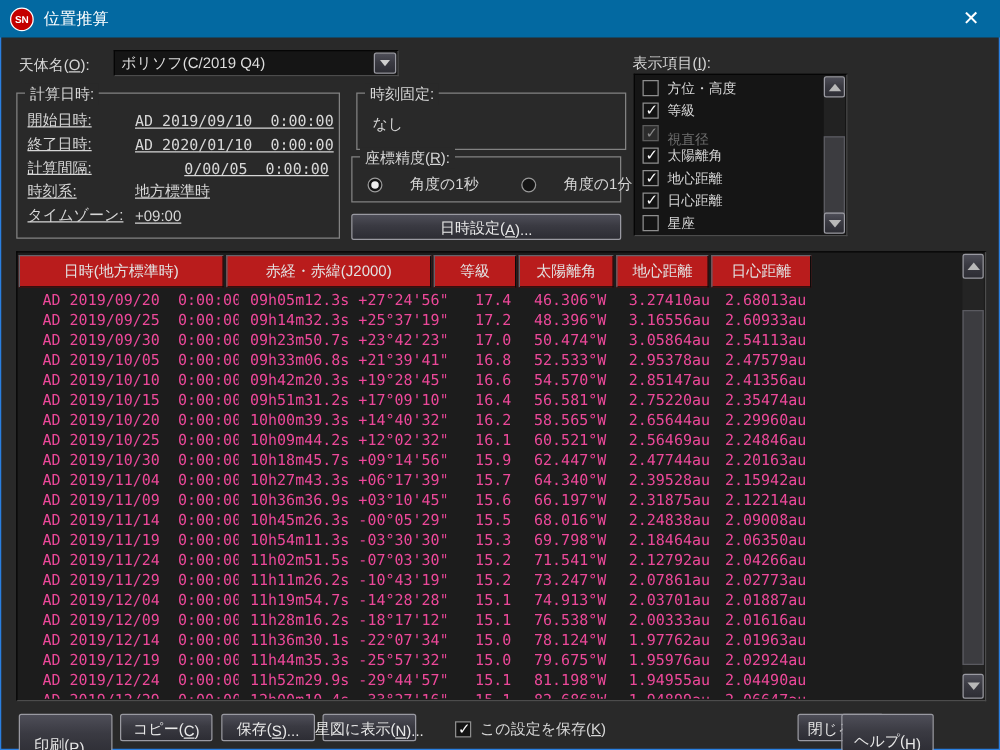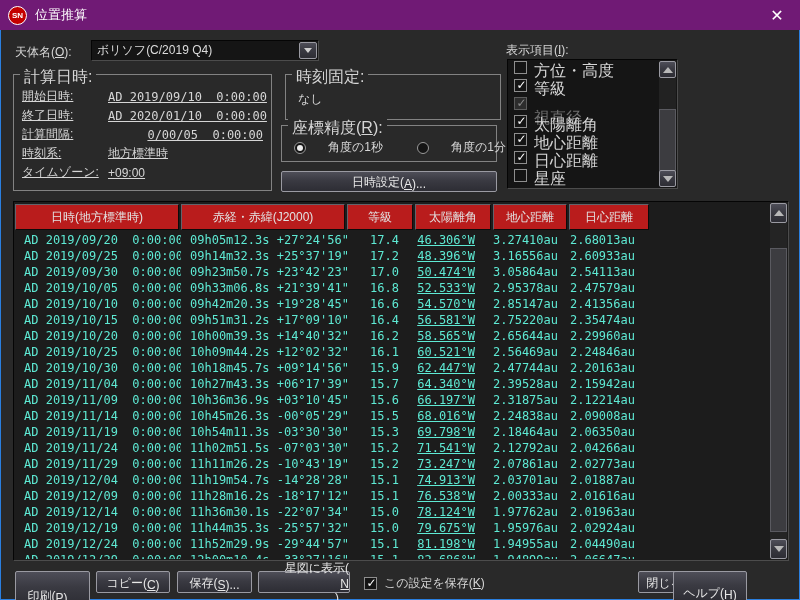--- a/index.html
+++ b/index.html
@@ -1,32 +1,32 @@
 <!DOCTYPE html>
 <html><head>
 <meta charset="utf-8">
 <style>
   html,body{margin:0;padding:0;background:#000;}
   body{width:800px;height:600px;position:relative;overflow:hidden;
        font-family:"Liberation Sans","DejaVu Sans",sans-serif;-webkit-font-smoothing:none;}
   .window{position:absolute;inset:0;background:#292929;border:1px solid #2a7fe0;box-sizing:border-box;color:#d6d6d6;}
   .abs{position:absolute;}
   
-  .titlebar{position:absolute;left:-1px;top:-1px;right:-1px;height:30px;background:#701a75;display:flex;align-items:center;padding:0 8px;box-sizing:border-box;}
+  .titlebar{position:absolute;left:-1px;top:-1px;right:-1px;height:30px;background:#0369a1;display:flex;align-items:center;padding:0 8px;box-sizing:border-box;}
   .app-icon{width:17px;height:17px;background:#c40000;border:1px solid #fff;border-radius:50%;color:#fff;
             font-size:8px;font-weight:bold;display:flex;align-items:center;justify-content:center;margin-right:8px;flex:0 0 auto;}
   .wtitle{color:#fff;font-size:13px;}
   .close{margin-left:auto;color:#fff;font-size:16px;width:30px;text-align:center;cursor:default;}
   
   .lbl{font-size:12px;color:#d6d6d6;white-space:pre;}
   .ak{text-decoration:underline;}
   .sunken{background:#151515;border:1px solid;border-color:#050505 #4c4c4c #4c4c4c #050505;box-sizing:border-box;}
   .raised{background:linear-gradient(180deg,#4e4e58 0%,#3a3a42 45%,#2d2d34 100%);border:1px solid #9a9aa2;border-radius:2px;box-sizing:border-box;color:#e8e8e8;font-size:12px;display:flex;align-items:flex-end;justify-content:center;white-space:pre;}
   .group{border:1px solid #828282;box-sizing:border-box;}
-  .gtitle{position:absolute;top:-8px;left:6px;background:#292929;padding:0 4px;font-size:16px;white-space:pre;}
+  .gtitle{position:absolute;top:-8px;left:6px;background:#292929;padding:0 4px;font-size:12px;white-space:pre;}
   
   .combo{display:flex;align-items:center;}
   .combo .val{flex:1;font-size:12px;padding-left:5px;color:#dcdcdc;white-space:pre;overflow:hidden;}
   .combo-btn{width:18px;height:17px;margin-right:1px;display:flex;align-items:center;justify-content:center;}
   .tri-down{width:0;height:0;border-left:4px solid transparent;border-right:4px solid transparent;border-top:5px solid #cfcfcf;}
   
   .crow{display:flex;font-size:12px;height:19px;align-items:center;padding:0 8px 0 8px;white-space:pre;text-decoration:underline;}
   .crow .v-r{margin-left:auto;font-family:"DejaVu Sans Mono","Liberation Mono",monospace;}
   .crow .k{width:86px;flex:0 0 auto;}
   
@@ -34,39 +34,39 @@
   .radio.sel::after{content:'';position:absolute;left:2px;top:2px;width:6px;height:6px;border-radius:50%;background:#ededed;}
   .ropt{display:flex;align-items:center;gap:22px;font-size:12px;white-space:pre;}
   
   .cb{width:13px;height:13px;background:#141414;border:1px solid #8e8e8e;box-sizing:border-box;position:relative;flex:0 0 auto;font-size:12px;line-height:11px;color:#fff;text-align:center;}
   .cb.checked::after{content:'✓';position:absolute;left:0;top:0;width:13px;height:13px;font-weight:bold;}
   .dis .cb{background:#2c2c2c;border-color:#5c5c5c;color:#8a8a8a;}
   .dis .li-label{color:#6f6f6f;margin-top:11px;}
   
   .listbox{overflow:hidden;}
   .li-wrap{position:absolute;left:1px;top:1px;right:18px;bottom:1px;}
-  .li-item{display:flex;align-items:flex-start;gap:7px;height:18px;padding-left:5px;font-size:16px;white-space:pre;}
+  .li-item{display:flex;align-items:center;gap:7px;height:18px;padding-left:5px;font-size:11px;white-space:pre;}
   
   .sbar{position:absolute;background:#222;}
   .sbtn{position:absolute;left:0;right:0;height:17px;display:flex;align-items:center;justify-content:center;}
   .sbtn .t-up{width:0;height:0;border-left:5px solid transparent;border-right:5px solid transparent;border-bottom:6px solid #b8b8b8;}
   .sbtn .t-dn{width:0;height:0;border-left:5px solid transparent;border-right:5px solid transparent;border-top:6px solid #b8b8b8;}
   .sthumb{position:absolute;left:0;right:0;background:#3c3c40;border:1px solid #5a5a60;box-sizing:border-box;}
   
   .tablebox{background:#1c1c1c;}
   .thead{position:absolute;left:1px;top:1px;right:19px;height:28px;display:grid;grid-template-columns:166px 166px 68px 78px 76px 82px 1fr;}
   .hcell{margin:1px 2px 1px 0;background:#b91c1c;border:1px solid;border-color:#63636b #0b0b0b #0b0b0b #63636b;display:flex;align-items:center;justify-content:center;font-size:12px;color:#e2e2e2;white-space:pre;box-sizing:border-box;}
   .hcell.filler{border:none;background:transparent;margin:0;}
-  .tbody{position:absolute;left:1px;top:30px;right:19px;bottom:1px;overflow:hidden;font-family:"DejaVu Sans Mono","Liberation Mono",monospace;font-size:12px;color:#5eead4;}
+  .tbody{position:absolute;left:1px;top:30px;right:19px;bottom:1px;overflow:hidden;font-family:"DejaVu Sans Mono","Liberation Mono",monospace;font-size:12px;color:#ec4899;padding-left:10px;}
   .trow{display:grid;grid-template-columns:166px 166px 68px 78px 76px 82px 1fr;height:16px;line-height:16px;white-space:pre;}
   .tcell{overflow:hidden;}
   .c-date{padding-left:9px;}
   .c-radec{padding-left:9px;}
   .c-mag{text-align:right;padding-right:16px;}
-  .c-elong{text-align:right;padding-right:18px;text-decoration:underline;}
+  .c-elong{text-align:right;padding-right:18px;}
   .c-geo{text-align:right;padding-right:14px;}
   .c-helio{text-align:right;padding-right:16px;}
   
   .chkrow{display:flex;align-items:center;gap:7px;font-size:12px;white-space:pre;}
 </style>
 </head>
 <body>
 
 <div class="window">
 
@@ -164,21 +164,21 @@
     <div class="sbar" style="right:1px;top:1px;bottom:1px;width:17px;background:#242424;">
       <div class="sbtn raised" style="top:0;height:20px;"><span class="t-up"></span></div>
       <div class="sthumb" style="top:45px;bottom:27px;"></div>
       <div class="sbtn raised" style="bottom:0;height:20px;"><span class="t-dn"></span></div>
     </div>
   </div>
 
   <div class="abs raised" style="left:14px;top:570px;width:75px;height:35px;"><span>印刷(</span><span class="ak">P</span><span>)...</span></div>
   <div class="abs raised" style="left:95px;top:570px;width:74px;height:22px;"><span>コピー(</span><span class="ak">C</span><span>)</span></div>
   <div class="abs raised" style="left:176px;top:570px;width:75px;height:22px;"><span>保存(</span><span class="ak">S</span><span>)...</span></div>
-  <div class="abs raised" style="left:257px;top:570px;width:92px;height:22px;flex-direction:column;"><span>星図に表示(</span><span class="ak">N</span><span>)...</span></div>
+  <div class="abs raised" style="left:257px;top:570px;width:75px;height:22px;"><span>星図に表示(</span><span class="ak">N</span><span>)...</span></div>
 
   <div class="abs chkrow" style="left:363px;top:574px;">
     <span class="cb checked"></span>
     <span><span>この設定を保存(</span><span class="ak">K</span><span>)</span></span>
   </div>
 
   <div class="abs raised" style="left:637px;top:570px;width:69px;height:22px;"><span>閉じる(</span><span class="ak">X</span><span>)</span></div>
   <div class="abs raised" style="left:672px;top:570px;width:74px;height:32px;"><span>ヘルプ(</span><span class="ak">H</span><span>)</span></div>
 
 </div>

